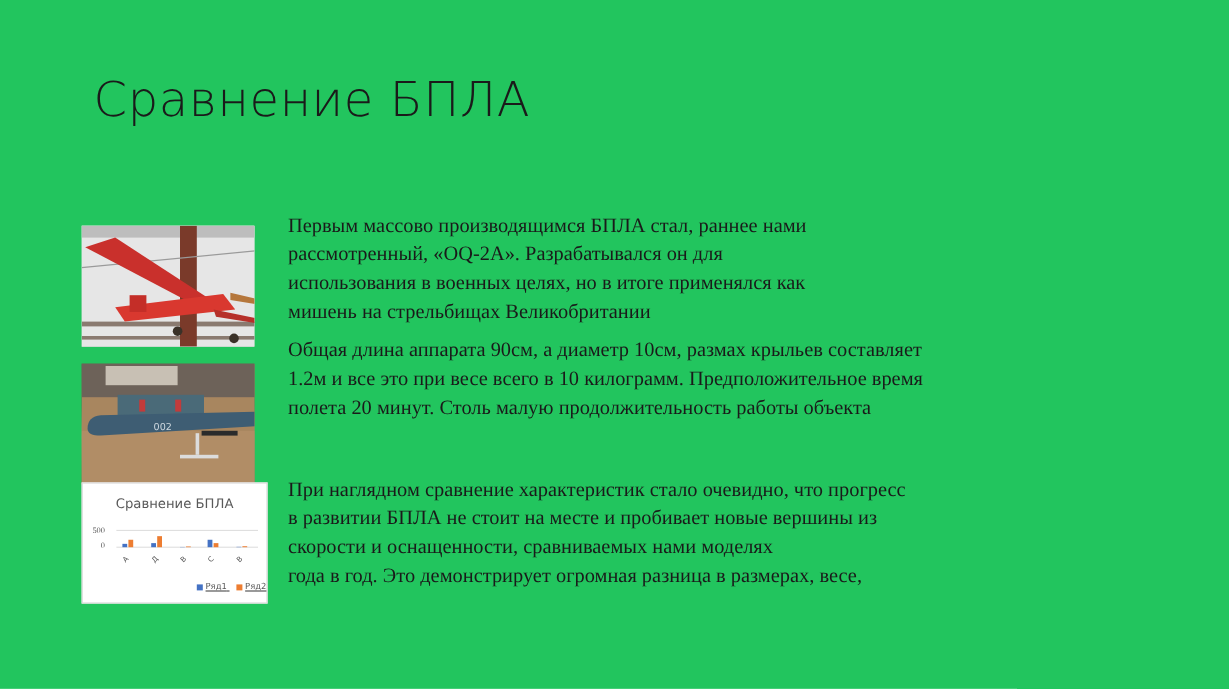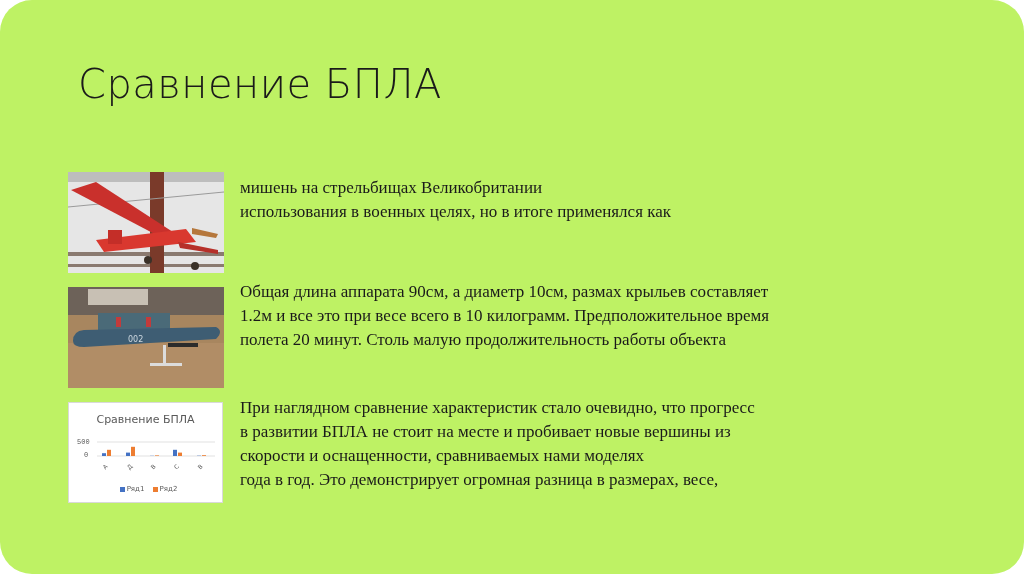--- a/index.html
+++ b/index.html
@@ -1,47 +1,47 @@
 <!DOCTYPE html>
 <html><head>
 <meta charset="utf-8">
 <style>
   html, body { margin: 0; padding: 0; }
   body {
     width: 1024px; height: 574px; background: #ffffff; position: relative; overflow: hidden;
     font-family: "Liberation Sans", sans-serif;
   }
-  .slide { position: absolute; left: 0; top: 0; width: 1024px; height: 574px; background: #bef264; border-radius: 32px; }
+  .slide { position: absolute; left: 0; top: 0; width: 1024px; height: 574px; background: #22c55e; }
   .title {
     position: absolute; left: 78px; top: 56px;
     font-family: "DejaVu Sans", sans-serif; font-weight: 300;
     font-size: 40px; color: #1a1a1a; letter-spacing: 0.5px; line-height: 56px;
   }
-  .img-box { position: absolute; left: 68px; width: 156px; overflow: hidden; }
+  .img-box { position: absolute; left: 68px; width: 144px; overflow: hidden; margin-top: 16px; }
   .img1 { top: 172px; height: 101px; background: linear-gradient(180deg,#ededed 0%,#e3e3e3 40%,#d9d6d3 100%); }
   .img2 { top: 287px; height: 101px; background: linear-gradient(180deg,#5b5650 0%,#7a6752 35%,#b89872 60%,#9c7d5c 100%); }
   .chart-box {
     position: absolute; left: 68px; top: 402px; width: 155px; height: 101px;
     background: #fff; border: 1px solid #d9d9d9; box-sizing: border-box;
   }
   .chart-title {
     position: absolute; left: 0; right: 0; top: 10px; text-align: center;
     font-family: "DejaVu Sans", sans-serif; font-size: 11px; color: #595959;
   }
   .para {
     position: absolute; left: 240px; font-family: "Liberation Serif", serif;
     font-size: 17px; line-height: 24px; color: #1a1a1a;
   }
   .p1 { top: 176px; width: 520px; }
   .p2 { top: 280px; width: 620px; }
   .p3 { top: 396px; width: 620px; }
   .line { display: block; white-space: nowrap; }
-  .axis-label { position: absolute; font-size: 7px; color: #595959; font-family: Liberation Mono, monospace; }
+  .axis-label { position: absolute; font-size: 7px; color: #595959; font-family: Liberation Serif, serif; }
   .cat-label { position: absolute; font-size: 6px; color: #595959; transform: rotate(-45deg); font-family: "DejaVu Sans", sans-serif; }
-  .legend { position: absolute; left: 0; right: 0; top: 82px; text-align: center; font-size: 7px; color: #595959; font-family: "DejaVu Sans", sans-serif; }
+  .legend { position: absolute; left: 0; right: 0; top: 82px; text-align: right; font-size: 7px; color: #595959; font-family: "DejaVu Sans", sans-serif; text-decoration: underline; }
   .legend .sw { display: inline-block; width: 5px; height: 5px; margin: 0 2px 0 6px; vertical-align: middle; }
 </style>
 </head>
 <body>
 
 <div class="slide">
   <div class="title">Сравнение БПЛА</div>
 
   <div class="img-box img1">
     <svg width="156" height="101" viewBox="0 0 156 101">
@@ -101,22 +101,24 @@
     <span class="cat-label" style="left:82px; top:60px;">В</span>
     <span class="cat-label" style="left:105px; top:60px;">С</span>
     <span class="cat-label" style="left:129px; top:60px;">В</span>
     <div class="legend">
       <span class="sw" style="background:#4472c4;"></span><span>Ряд1</span>
       <span class="sw" style="background:#ed7d31;"></span><span>Ряд2</span>
     </div>
   </div>
 
   <div class="para p1">
+    <span class="line">Первым массово производящимся БПЛА стал, раннее нами</span>
+    <span class="line">рассмотренный, «OQ-2A». Разрабатывался он для</span>
+    <span class="line">использования в военных целях, но в итоге применялся как</span>
     <span class="line">мишень на стрельбищах Великобритании</span>
-    <span class="line">использования в военных целях, но в итоге применялся как</span>
   </div>
 
   <div class="para p2">
     <span class="line">Общая длина аппарата 90см, а диаметр 10см, размах крыльев составляет</span>
     <span class="line">1.2м и все это при весе всего в 10 килограмм. Предположительное время</span>
     <span class="line">полета 20 минут. Столь малую продолжительность работы объекта</span>
   </div>
 
   <div class="para p3">
     <span class="line">При наглядном сравнение характеристик стало очевидно, что прогресс</span>

